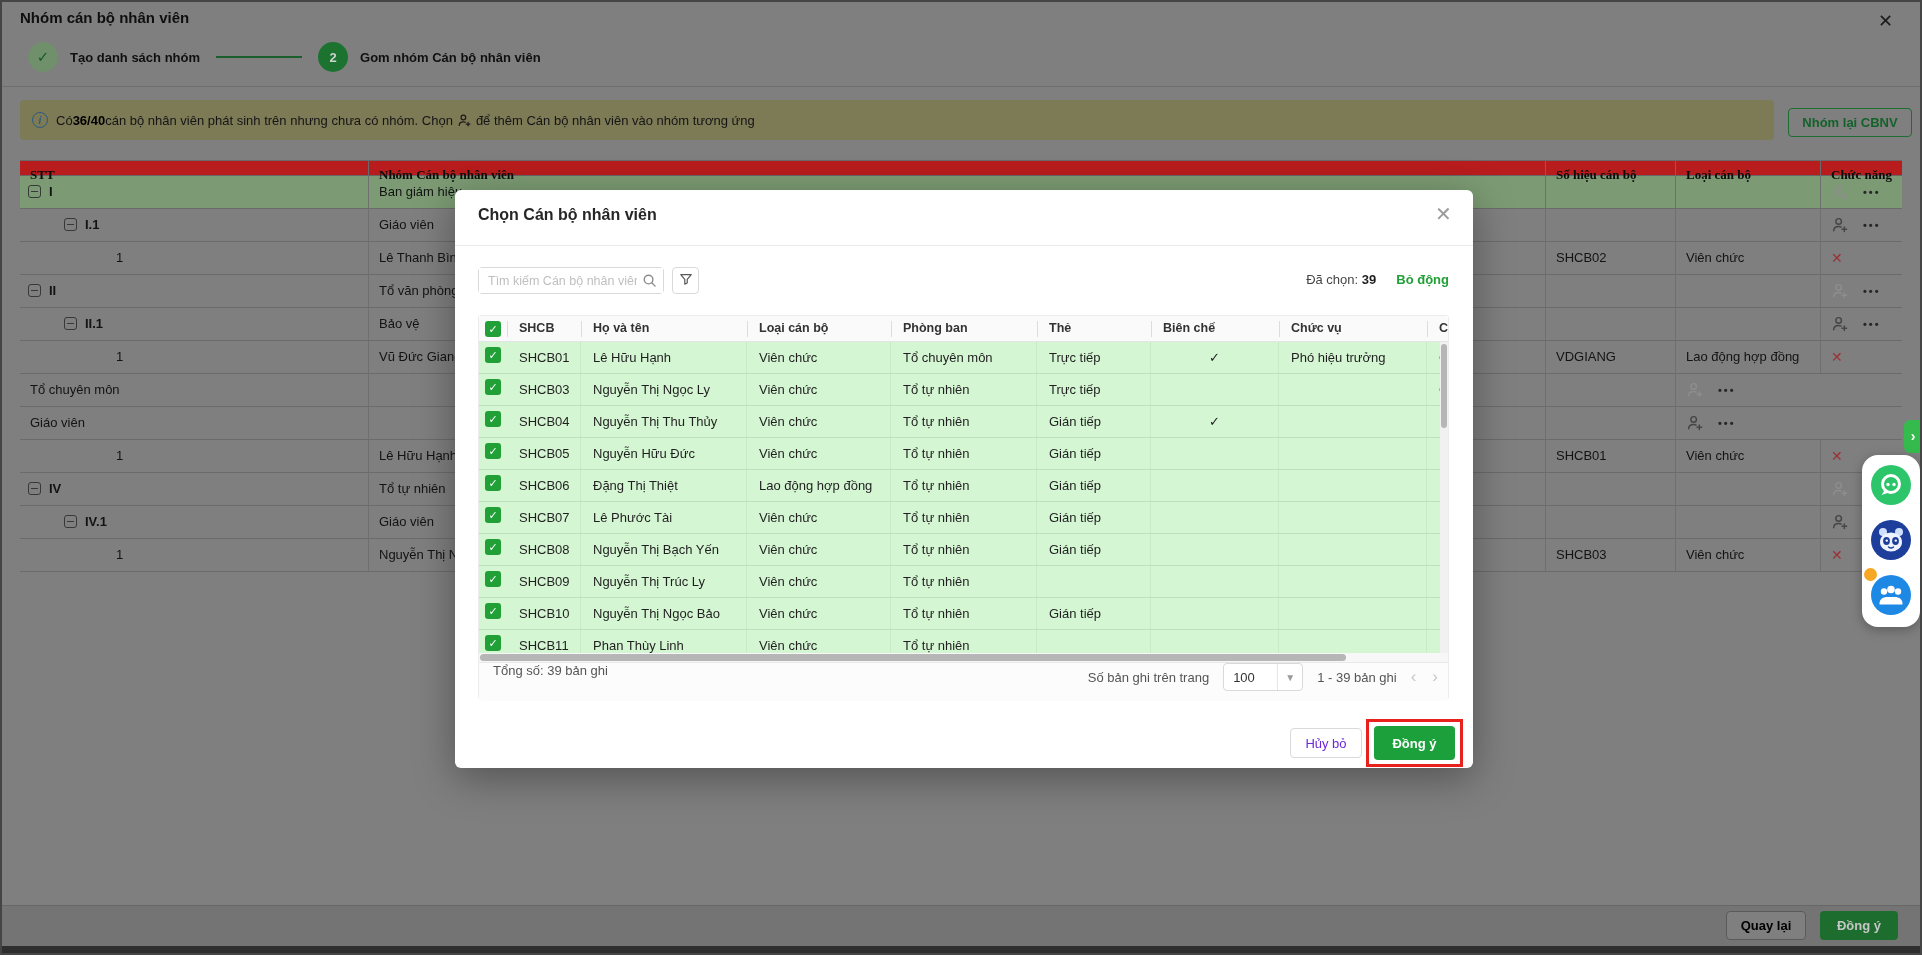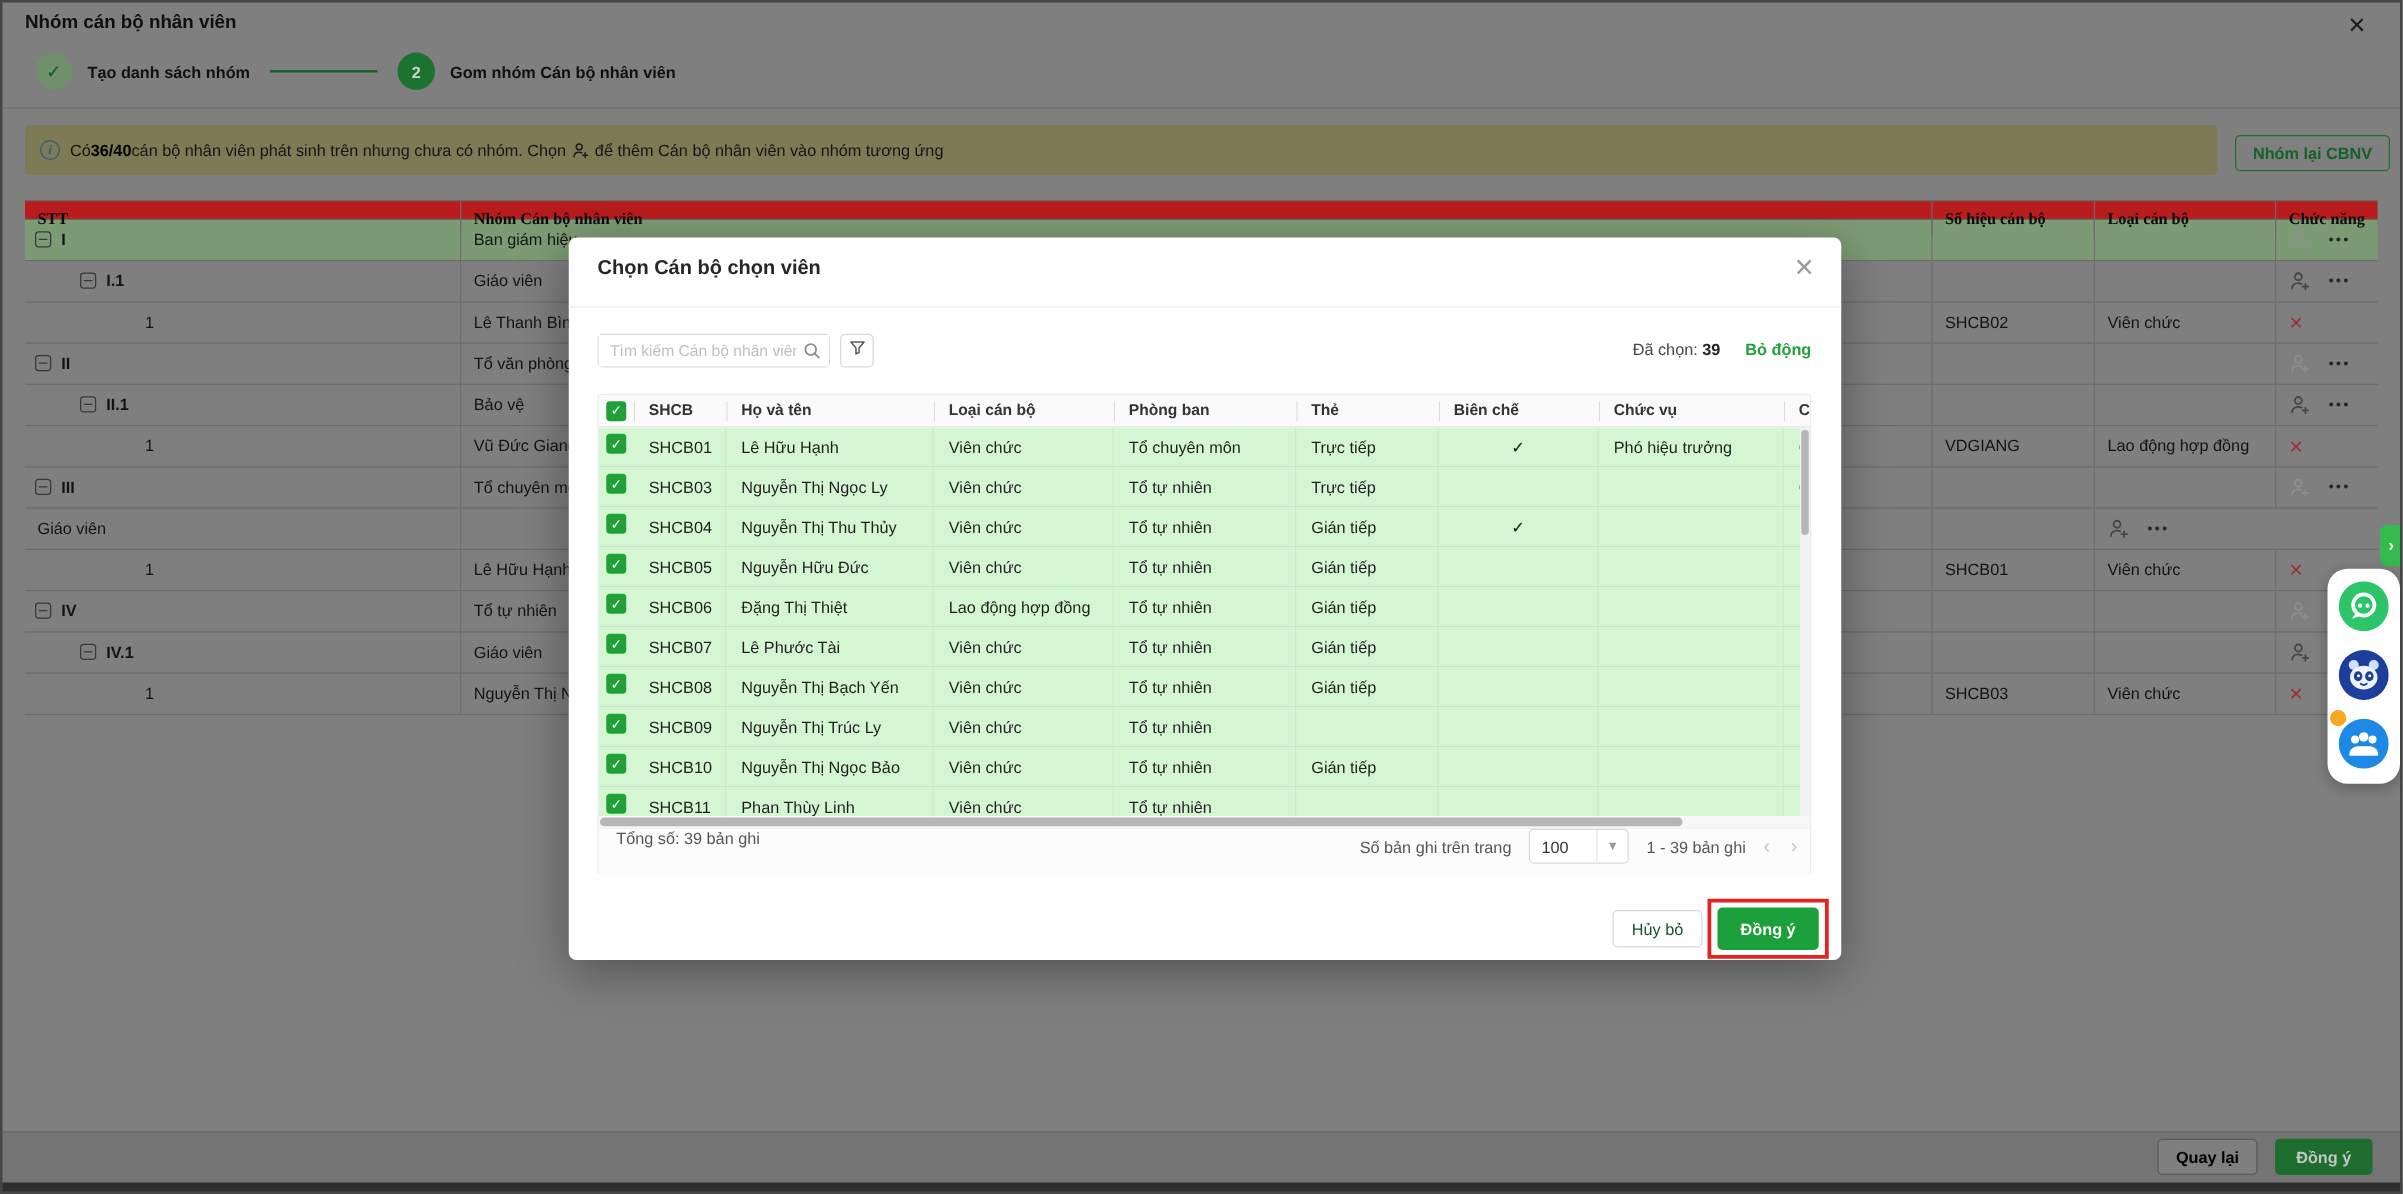--- a/index.html
+++ b/index.html
@@ -82,21 +82,21 @@
   .mpagination { position:absolute; left:0; top:346px; width:100%; height:39px; border-top:1px solid #e8e8e8; background:#fcfcfc; border-radius:0 0 3px 3px; display:flex; align-items:flex-start; font-size:13px; color:#555; }
   .pag-total { margin-left:14px; }
   .pag-right { margin-left:auto; margin-right:10px; display:flex; align-items:center; gap:14px; }
   .size-select { width:80px; height:28px; border:1px solid #d9d9d9; border-radius:4px; display:flex; align-items:center; cursor:pointer; background:#fff; }
   .size-select .val { padding-left:9px; flex:1; color:#333; }
   .size-select .sep { width:1px; height:26px; background:#e6e6e6; }
   .size-select .chev { width:24px; text-align:center; color:#9b9b9b; font-size:10px; }
   .pag-arrows { display:flex; gap:16px; color:#c8c8c8; font-size:17px; }
   .pag-arrows span { cursor:default; }
 
-  .btn-cancel { position:absolute; left:835px; top:538px; width:72px; height:30px; background:#fff; border:1px solid #d9d9d9; border-radius:4px; font-size:13px; color:#14532d; cursor:pointer; font-family:inherit; }
+  .btn-cancel { position:absolute; left:835px; top:538px; width:72px; height:30px; background:#fff; border:1px solid #d9d9d9; border-radius:4px; font-size:13px; color:#6d28d9; cursor:pointer; font-family:inherit; }
   .annotation-rect { position:absolute; left:911px; top:529px; width:97px; height:48px; border:3px solid #e8211c; }
   .btn-ok { position:absolute; left:919px; top:536px; width:81px; height:34px; background:#1ca03c; border:none; border-radius:4px; color:#fff; font-size:13px; font-weight:700; cursor:pointer; font-family:inherit; }
 
   
   .side-tab { position:absolute; left:1904px; top:420px; width:18px; height:33px; background:#35ba4e; border-radius:6px 0 0 6px; color:#fff; font-weight:700; font-size:14px; line-height:32px; text-align:center; z-index:20; cursor:pointer; }
   .float-panel { position:absolute; left:1862px; top:455px; width:58px; height:172px; background:#fff; border-radius:16px; box-shadow:0 3px 12px rgba(0,0,0,.28); z-index:20; }
   .float-icon { position:absolute; left:9px; width:40px; height:40px; cursor:pointer; }
   .badge-dot { position:absolute; left:2px; top:113px; width:13px; height:13px; border-radius:50%; background:#f6a723; z-index:21; }
 </style>
 </head>
@@ -215,21 +215,20 @@
       <div class="bgrow bg-grid">
         <div class="cell stt lv3"><span class="leafnum">1</span></div>
         <div class="cell">Vũ Đức Giang</div>
         <div class="cell">VDGIANG</div>
         <div class="cell">Lao động hợp đồng</div>
         <div class="cell fn-cell">
           <span class="xmark">✕</span>
         </div>
       </div>
       <div class="bgrow bg-grid">
-        <div class="cell stt lv1"><span class="minusbox"></span><span class="sttlabel">III</span></div>
         <div class="cell">Tổ chuyên môn</div>
         <div class="cell"></div>
         <div class="cell"></div>
         <div class="cell fn-cell">
           <span class="person-add lv1">
             <svg width="18" height="18" viewBox="0 0 20 20">
               <circle cx="8.5" cy="6" r="3.1" fill="none" stroke="currentColor" stroke-width="1.6"></circle>
               <path d="M3 16.5 c0-3.2 2.6-4.8 5.5-4.8 1 0 2 .2 2.8 .6" fill="none" stroke="currentColor" stroke-width="1.6" stroke-linecap="round"></path>
               <path d="M14.8 12.3 v5 M12.3 14.8 h5" stroke="currentColor" stroke-width="1.6" stroke-linecap="round"></path>
             </svg>
@@ -304,21 +303,21 @@
       </div>
     </div>
 </div>
 
 <div class="page-footer"></div>
 <button class="btn-back">Quay lại</button>
 <button class="btn-confirm-page">Đồng ý</button>
 <div class="bottom-strip"></div>
 
 <div class="modal">
-  <div class="modal-title">Chọn Cán bộ chọn viên</div>
+  <div class="modal-title">Chọn Cán bộ nhân viên</div>
   <div class="modal-close">✕</div>
   <div class="modal-divider"></div>
 
   <div class="search-box">
     <input type="text" placeholder="Tìm kiếm Cán bộ nhân viên" style="">
     <span class="search-glyph">
       <svg width="15" height="15" viewBox="0 0 16 16">
           <circle cx="7" cy="7" r="4.6" fill="none" stroke="currentColor" stroke-width="1.5"></circle>
           <path d="M10.4 10.4 L14 14" stroke="currentColor" stroke-width="1.5" stroke-linecap="round"></path>
         </svg>

